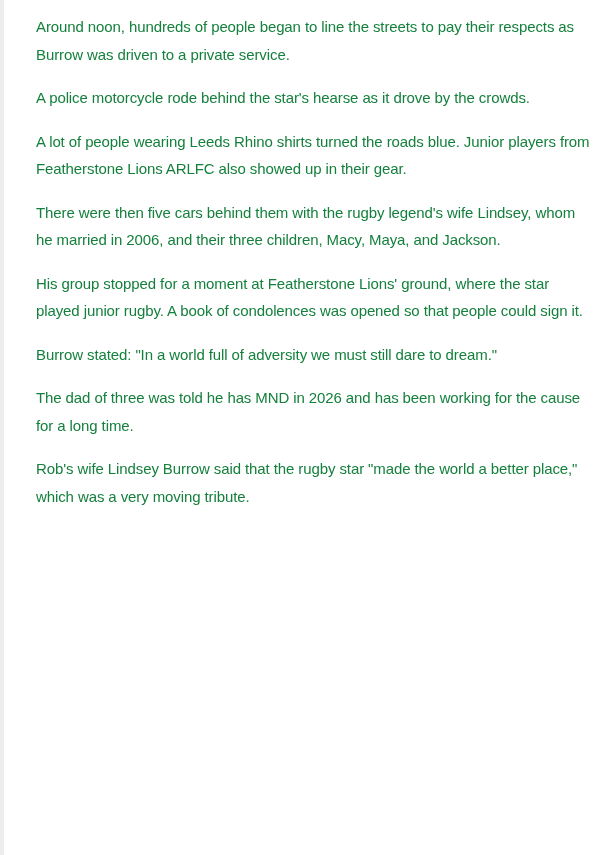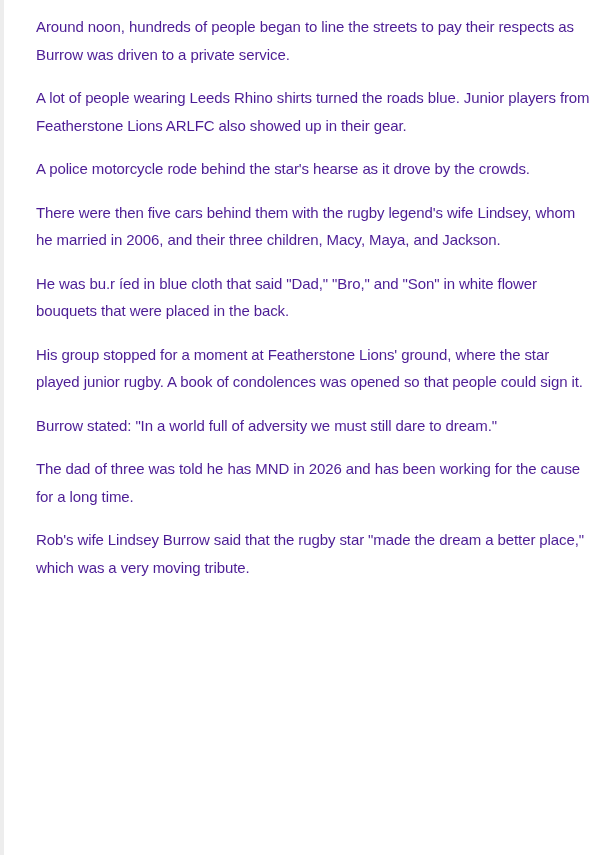--- a/index.html
+++ b/index.html
@@ -25,32 +25,31 @@
   .article-body {
     box-sizing: border-box;
     width: 610px;
     padding: 13px 18px 0 36px;
   }
   .article-body p {
     margin: 0 0 16px 0;
     font-size: 15px;
     line-height: 27.5px;
     letter-spacing: -0.1px;
-    color: #4c1d95;
+    color: #15803d;
     text-align: left;
   }
 </style>
 </head>
 <body>
 
 <div class="left-strip"></div>
 
 <main class="article-body">
     <p>Around noon, hundreds of people began to line the streets to pay their respects as Burrow was driven to a private service.</p>
+    <p>A police motorcycle rode behind the star's hearse as it drove by the crowds.</p>
     <p>A lot of people wearing Leeds Rhino shirts turned the roads blue. Junior players from Featherstone Lions ARLFC also showed up in their gear.</p>
-    <p>A police motorcycle rode behind the star's hearse as it drove by the crowds.</p>
     <p>There were then five cars behind them with the rugby legend's wife Lindsey, whom he married in 2006, and their three children, Macy, Maya, and Jackson.</p>
-    <p>He was bu.r íed in blue cloth that said "Dad," "Bro," and "Son" in white flower bouquets that were placed in the back.</p>
     <p>His group stopped for a moment at Featherstone Lions' ground, where the star played junior rugby. A book of condolences was opened so that people could sign it.</p>
     <p>Burrow stated: "In a world full of adversity we must still dare to dream."</p>
     <p>The dad of three was told he has MND in 2026 and has been working for the cause for a long time.</p>
-    <p>Rob's wife Lindsey Burrow said that the rugby star "made the dream a better place," which was a very moving tribute.</p>
+    <p>Rob's wife Lindsey Burrow said that the rugby star "made the world a better place," which was a very moving tribute.</p>
   </main>
 
 </body></html>

